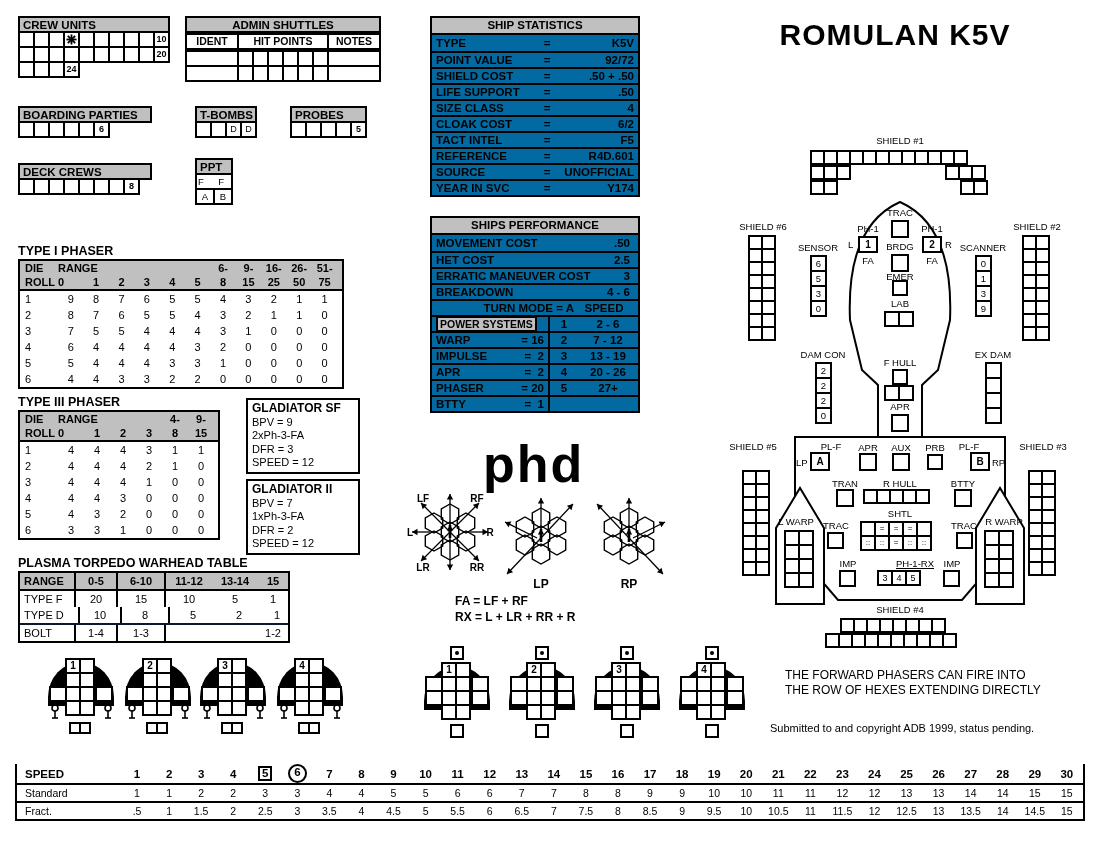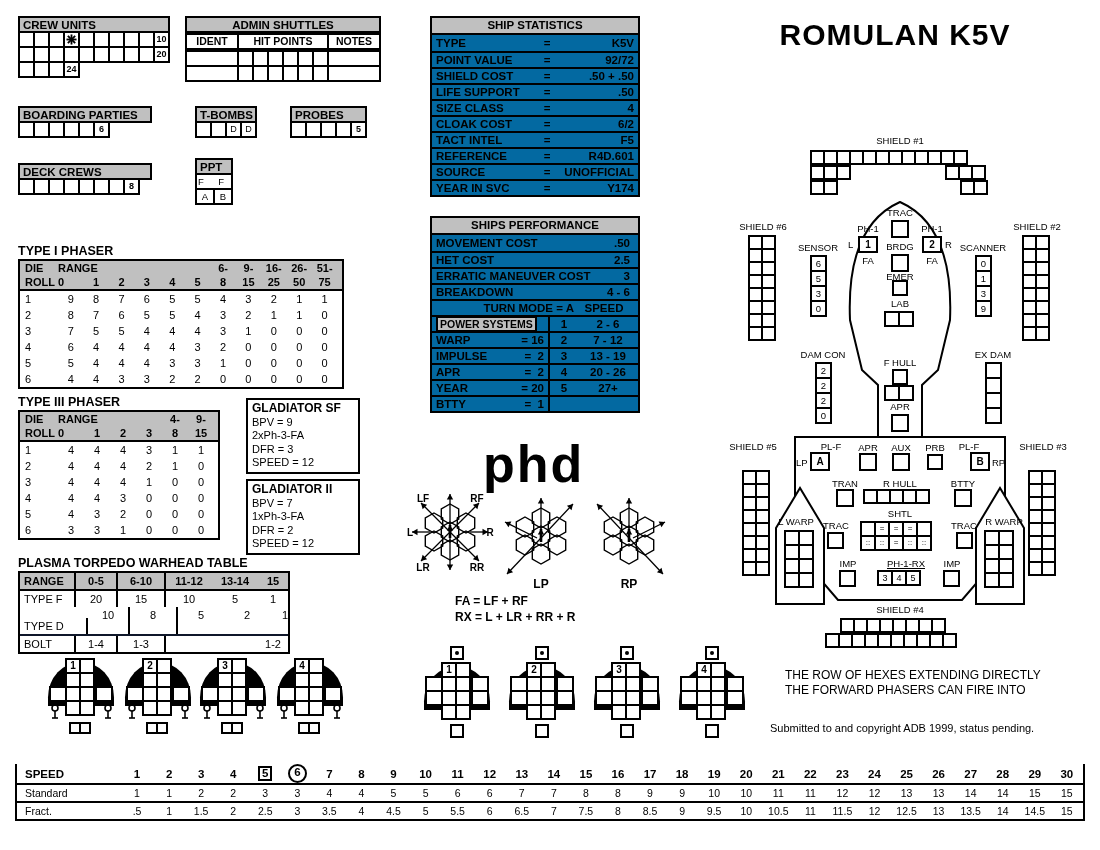--- a/index.html
+++ b/index.html
@@ -236,21 +236,21 @@
       <div class="srow topline" style="padding: 0px;">
         <div style="width: 118px; height: 100%; display: flex; align-items: center; border-right: 2px solid rgb(0, 0, 0); box-sizing: border-box; padding: 0px 4px;">
           <span style="flex: 1 1 0%;">APR</span>
           <span style="white-space: pre;">=  2</span>
         </div>
         <span style="width: 28px; text-align: center;">4</span>
         <span style="flex: 1 1 0%; text-align: center;">20 - 26</span>
       </div>
       <div class="srow topline" style="padding: 0px;">
         <div style="width: 118px; height: 100%; display: flex; align-items: center; border-right: 2px solid rgb(0, 0, 0); box-sizing: border-box; padding: 0px 4px;">
-          <span style="flex: 1 1 0%;">YEAR</span>
+          <span style="flex: 1 1 0%;">PHASER</span>
           <span style="white-space: pre;">= 20</span>
         </div>
         <span style="width: 28px; text-align: center;">5</span>
         <span style="flex: 1 1 0%; text-align: center;">27+</span>
       </div>
       <div class="srow topline" style="padding: 0px;">
         <div style="width: 118px; height: 100%; display: flex; align-items: center; border-right: 2px solid rgb(0, 0, 0); box-sizing: border-box; padding: 0px 4px;">
           <span style="flex: 1 1 0%;">BTTY</span>
           <span style="white-space: pre;">=  1</span>
         </div>
@@ -479,21 +479,21 @@
     </div>
     <div class="plrow ">
       <div class="sep pllab" style="width: 56px;">TYPE F</div>
       <div class="sep" style="width: 42px;">20</div>
       <div class="sep" style="width: 48px;">15</div>
       <div style="width: 46px;">10</div>
       <div style="width: 46px;">5</div>
       <div style="width: 30px;">1</div>
     </div>
     <div class="plrow ">
-      <div class="sep pllab" style="width: 68px; margin-top: 11px;">TYPE D</div>
+      <div class="sep pllab" style="width: 60px;">TYPE D</div>
       <div class="sep" style="width: 42px;">10</div>
       <div class="sep" style="width: 48px;">8</div>
       <div style="width: 46px;">5</div>
       <div style="width: 46px;">2</div>
       <div style="width: 30px;">1</div>
     </div>
     <div class="plrow plbolt">
       <div class="sep pllab" style="width: 56px;">BOLT</div>
       <div class="sep" style="width: 42px;">1-4</div>
       <div class="sep" style="width: 48px;">1-3</div>
@@ -770,31 +770,31 @@
     <div class="dl" style="left: 201px; top: 312px;">AUX</div>
     <div class="dl" style="left: 235px; top: 312px;">PRB</div>
     <div class="dl" style="left: 145px; top: 348px;">TRAN</div>
     <div class="dl" style="left: 200px; top: 348px;">R HULL</div>
     <div class="dl" style="left: 263px; top: 348px;">BTTY</div>
     <div class="dl" style="left: 200px; top: 378px;">SHTL</div>
     <div class="dl" style="left: 136px; top: 390px;">TRAC</div>
     <div class="dl" style="left: 264px; top: 390px;">TRAC</div>
     <div class="dl" style="left: 148px; top: 428px;">IMP</div>
     <div class="dl" style="left: 252px; top: 428px;">IMP</div>
-    <div class="dl" style="left: 206px; top: 428px; text-decoration: underline;">PH-1-RX</div>
+    <div class="dl" style="left: 215px; top: 428px; text-decoration: underline;">PH-1-RX</div>
     <div class="dl" style="left: 96px; top: 386px;">L WARP</div>
     <div class="dl" style="left: 304px; top: 386px;">R WARP</div>
     <div class="dl" style="left: 53px; top: 311px;">SHIELD #5</div>
     <div class="dl" style="left: 343px; top: 311px;">SHIELD #3</div>
     <div class="dl" style="left: 200px; top: 474px;">SHIELD #4</div>
   </div>
 
 <div class="abs" id="notes" style="left:785px;top:668px">
+  <div>THE FORWARD PHASERS CAN FIRE INTO</div>
   <div>THE ROW OF HEXES EXTENDING DIRECTLY</div>
-  <div>THE FORWARD PHASERS CAN FIRE INTO</div>
 </div>
 <div class="abs" id="copyr" style="left:770px;top:722px">Submitted to and copyright ADB 1999, status pending.</div>
 
 <div class="abs" style="left:15px;top:764px;width:1070px">
   <div id="spdbody">
       <div class="sprow" style="height: 19px; font-size: 11.5px; font-weight: bold;">
         <span class="slab" style="font-weight: bold;">SPEED</span>
         <span class="sc">1</span>
         <span class="sc">2</span>
         <span class="sc">3</span>

